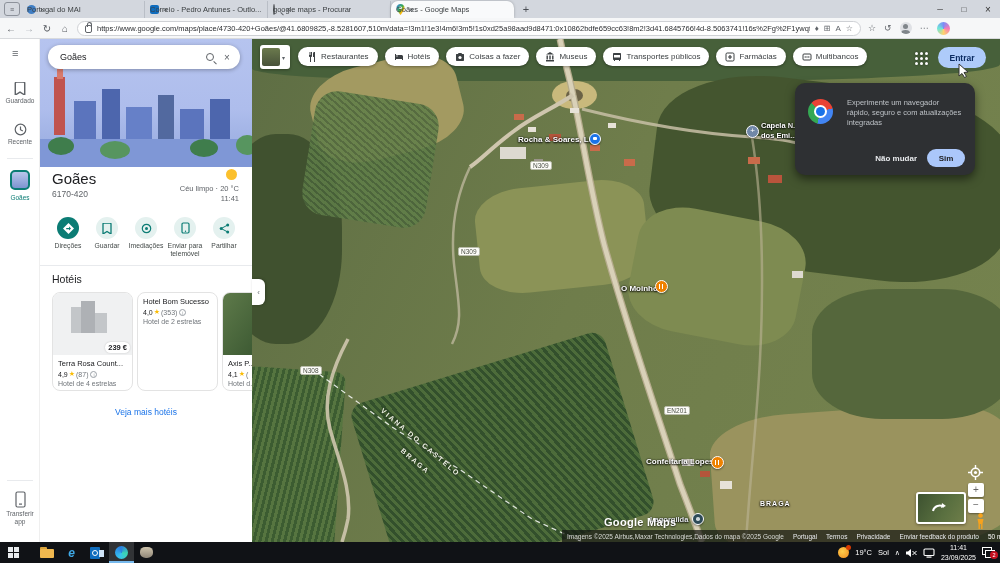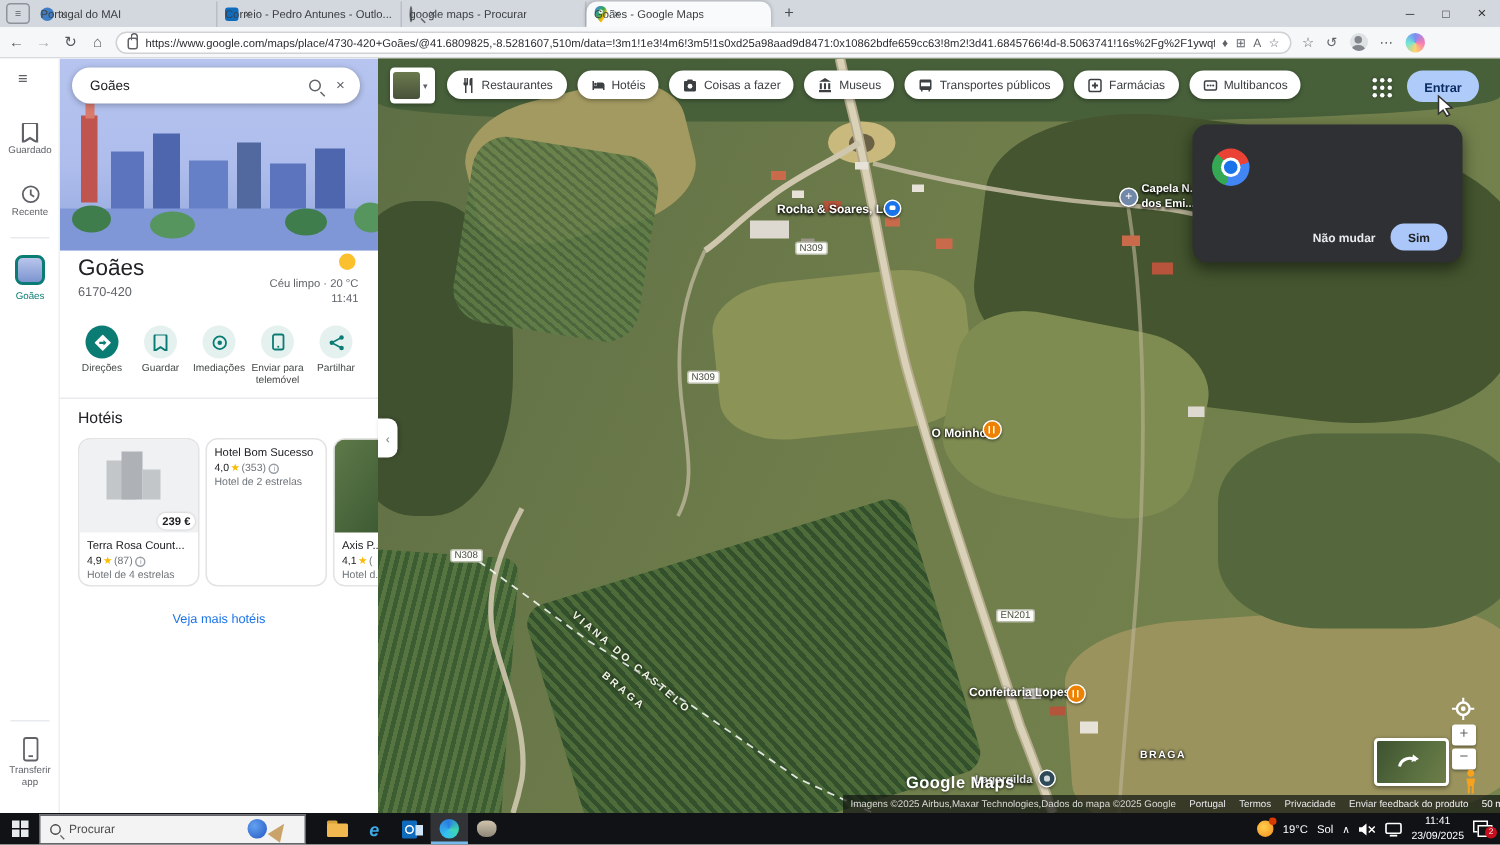--- a/index.html
+++ b/index.html
@@ -289,20 +289,21 @@
         <i></i>
         <i></i>
       </div>
     <div id="signin">Entrar</div>
     <svg class="ctl" style="left:706px;top:24px;z-index:9" width="12" height="15" viewBox="0 0 12 15">
         <path d="M1 1l9 8-4 .5 2.5 4-2 1L4 10.5 1 13z" fill="#fff" stroke="#333" stroke-width="1"></path>
       </svg>
 
     <div id="promo">
       <div class="chromelogo"></div>
+      <div class="pb">Experimente um navegador rápido, seguro e com atualizações integradas</div>
       <div class="btns">
         <span class="decl">Não mudar</span>
         <span class="acc">Sim</span>
       </div>
     </div>
 
     <div class="mlabel" style="left:266px;top:96px">Rocha &amp; Soares, Lda</div>
     <div class="mk" style="left:337px;top:94px;width:12px;height:12px;background:#1a73e8">
         <span style="position:absolute;left:2.5px;top:3px;width:4px;height:3px;background:#fff;border-radius:1px"></span>
       </div>
@@ -510,28 +511,20 @@
 
   <div id="taskbar">
     <div class="tbtn">
         <span class="winlogo">
           <i></i>
           <i></i>
           <i></i>
           <i></i>
         </span>
       </div>
-    <div id="tsearch">
-      <span class="mag" style="transform:scale(.9);border-color:#444"></span>
-      <span class="ph">Procurar</span>
-      <span style="position:relative;width:34px;height:18px">
-        <span class="abs" style="left:2px;top:2px;width:13px;height:13px;border-radius:50%;background:radial-gradient(circle at 35% 35%,#63a1f0,#2457c2)"></span>
-        <span class="abs" style="left:18px;top:4px;width:0;height:0;border-left:5px solid transparent;border-right:5px solid transparent;border-bottom:12px solid #c9a36a;transform:rotate(35deg)"></span>
-      </span>
-    </div>
     <div class="tico" style="margin-left:8px">
       <span style="position:relative;width:14px;height:11px">
           <span class="abs" style="left:0;top:0;width:7px;height:3px;background:#d9a33c;border-radius:1px"></span>
           <span class="abs" style="left:0;top:2px;width:14px;height:9px;background:#f0b84f;border-radius:1px"></span>
         </span>
     </div>
     <div class="tico">
         <span style="font-size:12px;font-style:italic;color:#3fa9e6;font-weight:bold">e</span>
       </div>
     <div class="tico">

